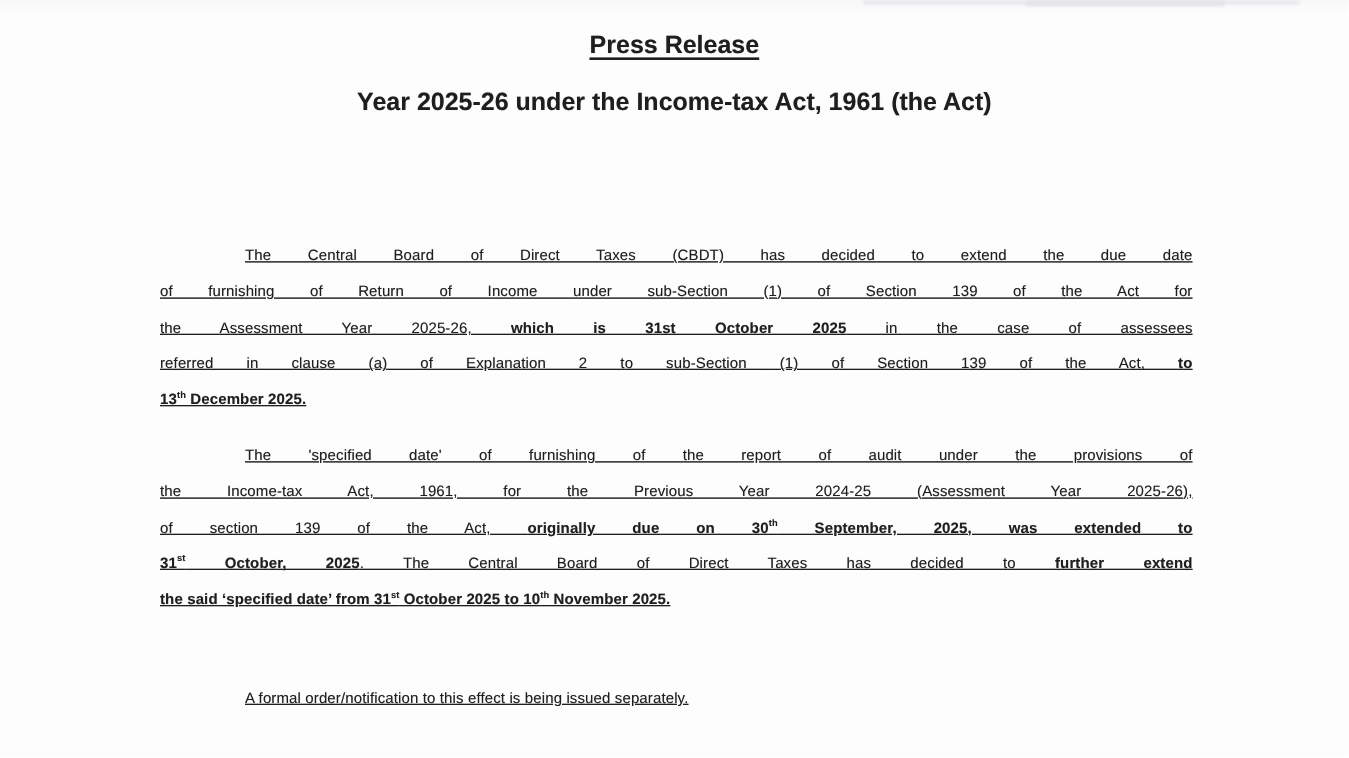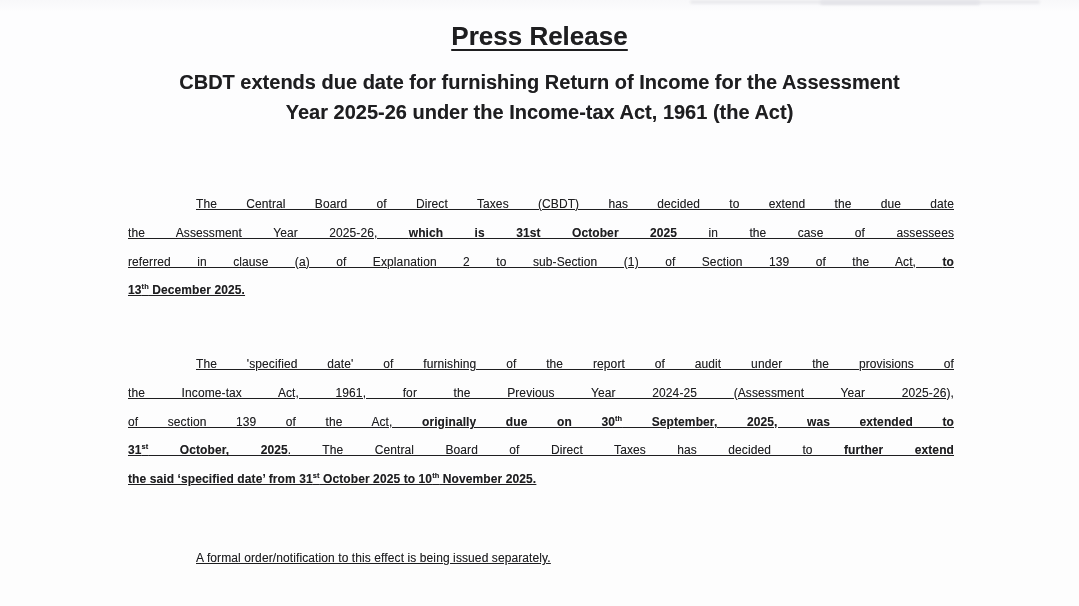--- a/index.html
+++ b/index.html
@@ -35,21 +35,21 @@
     background: #e4e4e9;
     filter: blur(1.2px);
     border-radius: 3px;
   }
   .heading {
     position: absolute;
     top: 22px;
     left: 0;
     width: 1079px;
     text-align: center;
-    font-size: 26px;
+    font-size: 20px;
     line-height: 28px;
     font-weight: bold;
     text-shadow: 0 0 0.6px rgba(25,25,28,0.45);
   }
   .heading .underlined {
     text-decoration: underline;
     text-decoration-thickness: 2px;
     text-underline-offset: 4px;
   }
   .doc-title {
@@ -95,26 +95,26 @@
 <div class="page">
 
   <div class="scan-artifact"></div>
   <div class="scan-artifact-2"></div>
 
   <div class="heading">
     <span class="underlined">Press Release</span>
   </div>
 
   <div class="doc-title">
-    <div>CBDT extends due date for furnishing Return of Income for the Assessment</div>
     <div>Year 2025-26 under the Income-tax Act, 1961 (the Act)</div>
   </div>
 
   <div class="body-para para-1">
       <div class="line indent"><span>The Central Board of Direct Taxes (CBDT) has decided to extend the due date</span></div>
+      <div class="line"><span>of furnishing of Return of Income under sub-Section (1) of Section 139 of the Act for</span></div>
       <div class="line"><span>the Assessment Year 2025-26, </span><span class="b">which is 31st October 2025</span><span> in the case of assessees</span></div>
       <div class="line"><span>referred in clause (a) of Explanation 2 to sub-Section (1) of Section 139 of the Act, </span><span class="b">to</span></div>
       <div class="line last"><span class="b">13</span><sup class="b">th</sup><span class="b"> December 2025.</span></div>
     </div>
 
   <div class="body-para para-2">
       <div class="line indent"><span>The 'specified date' of furnishing of the report of audit under the provisions of</span></div>
       <div class="line"><span>the Income-tax Act, 1961, for the Previous Year 2024-25 (Assessment Year 2025-26),</span></div>
       <div class="line"><span>of section 139 of the Act, </span><span class="b">originally due on 30</span><sup class="b">th</sup><span class="b"> September, 2025, was extended to</span></div>
       <div class="line"><span class="b">31</span><sup class="b">st</sup><span class="b"> October, 2025</span><span>. The Central Board of Direct Taxes has decided to </span><span class="b">further extend</span></div>

